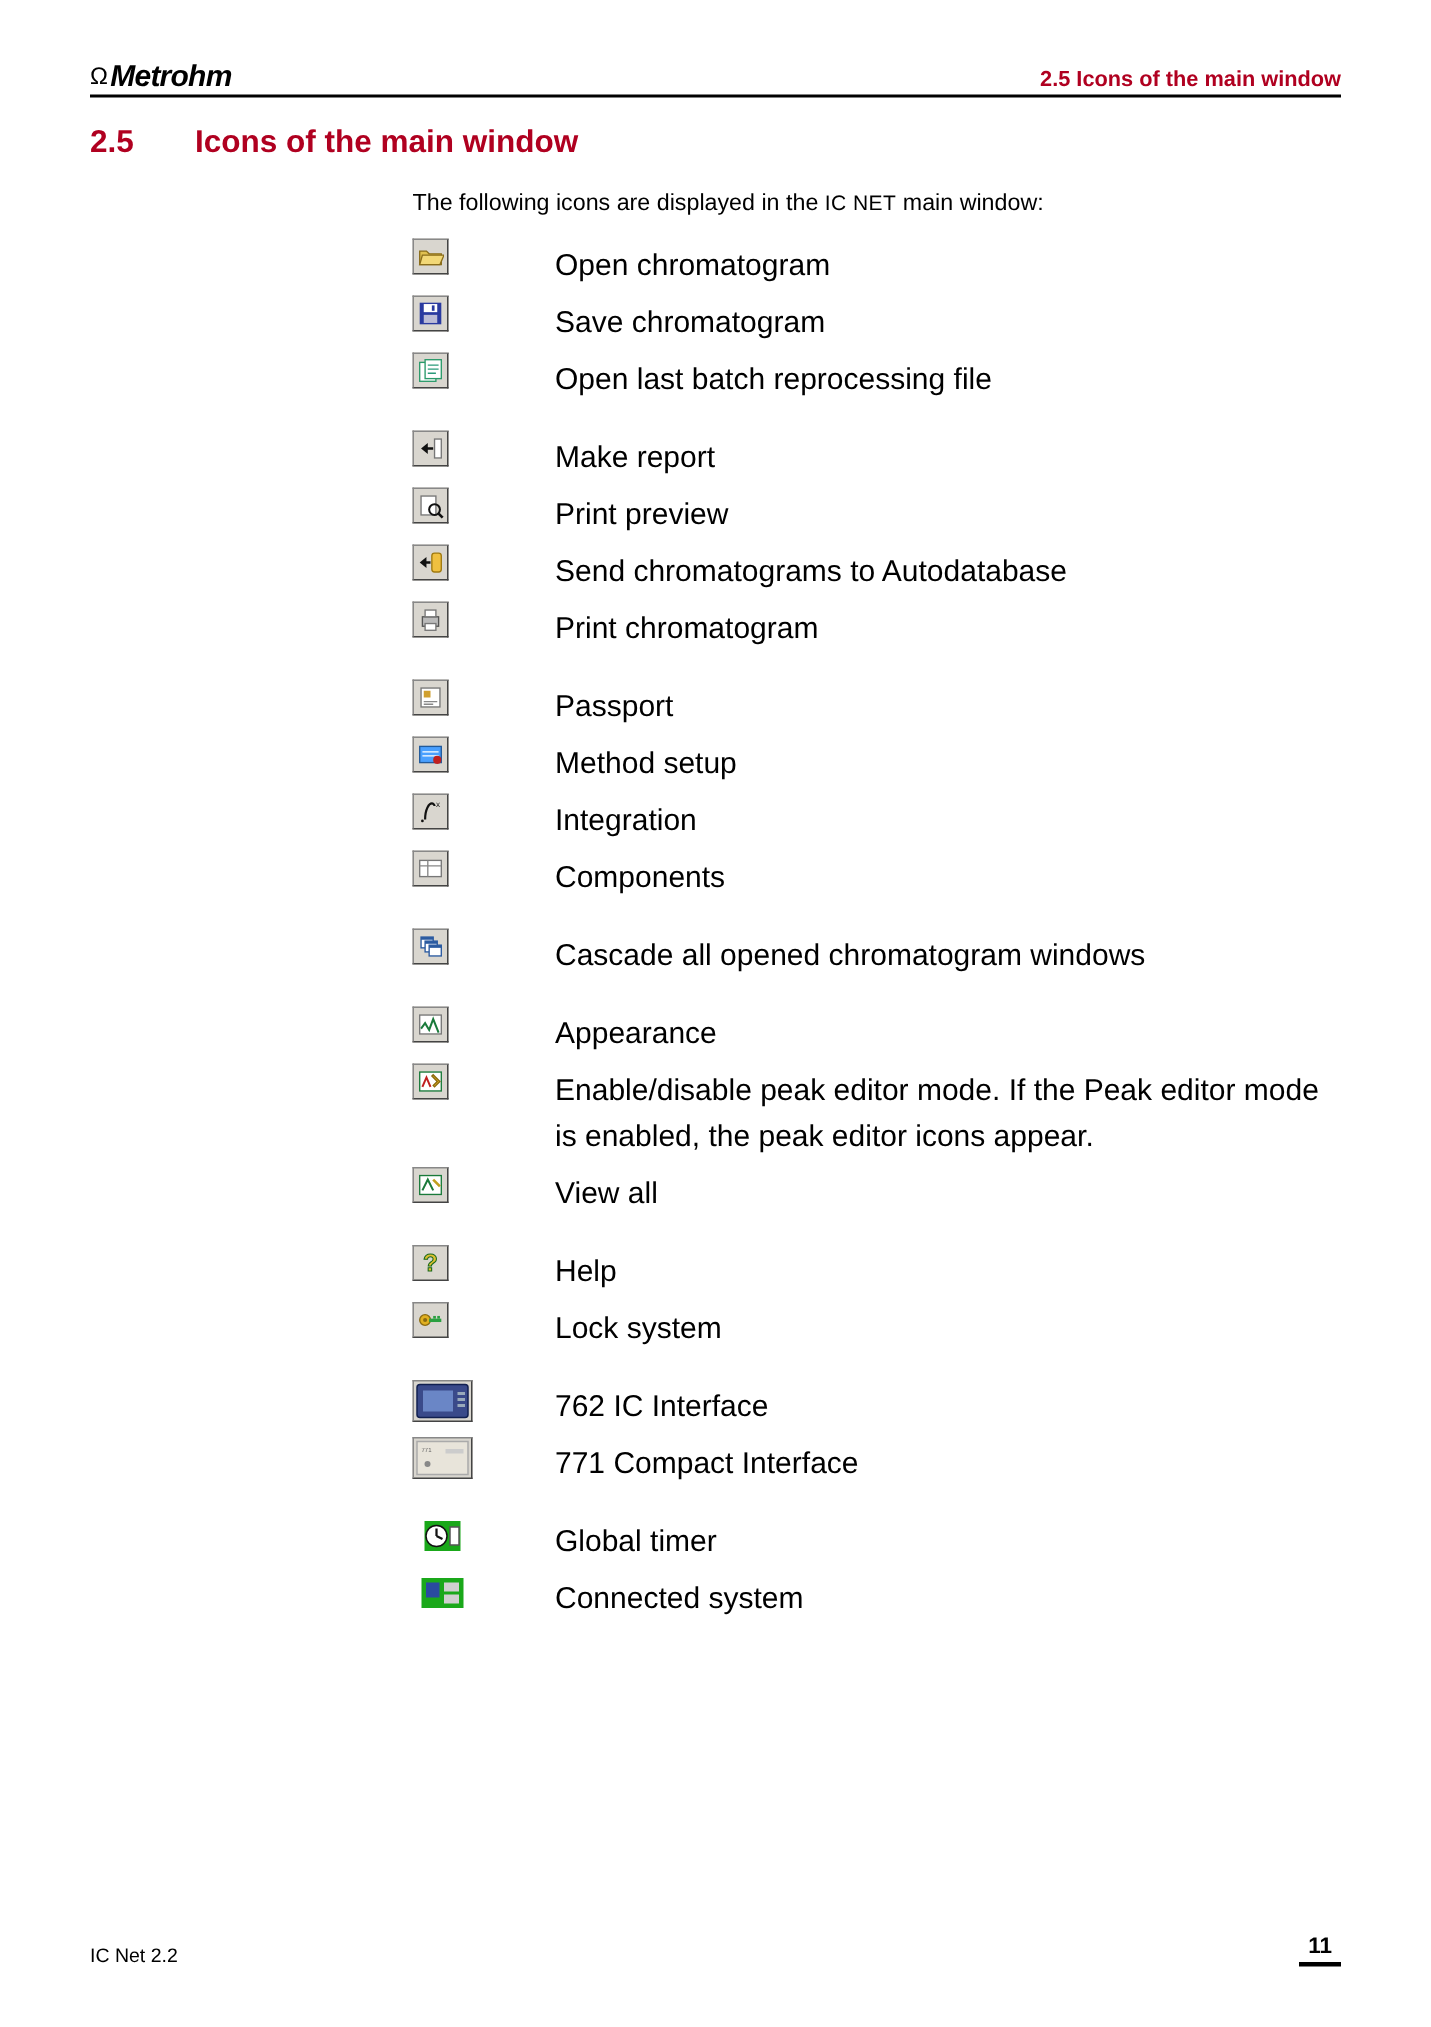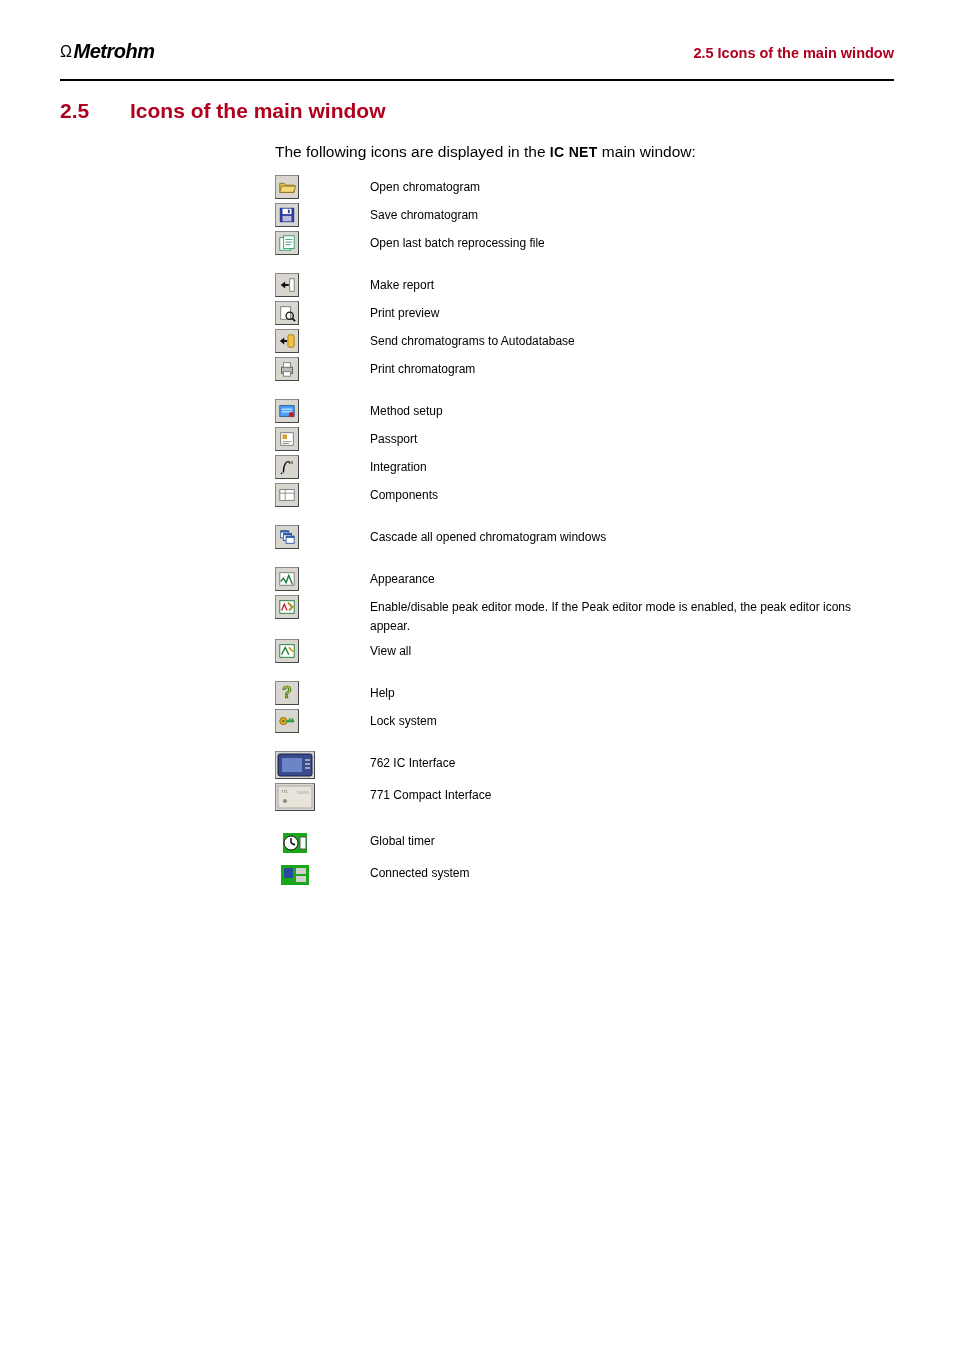--- a/index.html
+++ b/index.html
@@ -1,33 +1,33 @@
 <!DOCTYPE html>
 <html><head>
 <meta charset="utf-8">
 <style>
 html,body{margin:0;padding:0;background:#fff;font-family:Arial,Helvetica,sans-serif;color:#000}
 .page{width:954px;height:1351px;position:relative;box-sizing:border-box;padding:40px 60px 50px 60px}
-.hdr{display:flex;justify-content:space-between;align-items:baseline;border-bottom:2px solid #000;padding-bottom:16px;margin-bottom:18px}
+.hdr{display:flex;justify-content:space-between;align-items:baseline;border-bottom:2px solid #000;padding-bottom:0;margin-bottom:18px}
 .brand{font-family:"Arial Black",Arial,sans-serif;font-weight:900;font-style:italic;font-size:20px;letter-spacing:-.5px}
 .brand .ohm{font-style:normal;font-weight:400;font-size:16px;margin-right:2px;vertical-align:1px}
 .hdr-right{color:#b00020;font-weight:700;font-size:14.5px}
 h2.sec{color:#b00020;font-weight:900;font-size:21px;margin:8px 0 20px 0}
 h2.sec .num{display:inline-block;width:70px}
 .intro{margin-left:215px;font-size:15.5px;margin-bottom:14px}
-.intro b{font-weight:700;font-size:14px;letter-spacing:.3px}
+.intro b{font-weight:400;font-size:14px;letter-spacing:.3px}
 .iconlist{margin-left:215px}
 .grp{margin-bottom:18px}
 .row{display:flex;align-items:flex-start;margin-bottom:4px}
 .ico{width:95px;flex:0 0 95px;display:flex;align-items:flex-start}
 .ico .btn{width:24px;height:24px;border:1px solid #888;border-right-color:#444;border-bottom-color:#444;background:#d9d6cf;display:flex;align-items:center;justify-content:center;box-sizing:border-box}
 .ico .btn.big{width:40px;height:28px}
 .ico .btn.plain{border:none;background:none;width:40px;height:28px}
 .ico svg{display:block}
-.desc{font-size:12px;line-height:1.55;padding-top:3px}
+.desc{font-size:20px;line-height:1.55;padding-top:3px}
 .ftr{position:absolute;left:60px;right:60px;bottom:40px;display:flex;justify-content:space-between;align-items:flex-end;font-size:13px}
 .pg{border-bottom:3px solid #000;padding:0 6px 2px 6px;font-weight:700;font-size:15px}
 </style>
 </head>
 <body>
 
 <div class="page">
   <div class="hdr">
     <div class="brand"><span class="ohm">Ω</span><span>Metrohm</span></div>
     <div class="hdr-right">2.5  Icons of the main window</div>
@@ -126,39 +126,39 @@
             </div>
           </div>
           <div class="desc">Print chromatogram</div>
         </div>
       </div>
       <div class="grp">
         <div class="row">
           <div class="ico">
             <div class="btn">
               <svg width="18" height="18" viewBox="0 0 20 20">
+                <rect x="3" y="3" width="14" height="14" fill="#fff" stroke="#777"></rect>
+                <rect x="5" y="5" width="5" height="5" fill="#d0a030"></rect>
+                <path d="M5 13h10M5 15h7" stroke="#888"></path>
+              </svg>
+            </div>
+          </div>
+          <div class="desc">Passport</div>
+        </div>
+        <div class="row">
+          <div class="ico">
+            <div class="btn">
+              <svg width="18" height="18" viewBox="0 0 20 20">
                 <rect x="2" y="4" width="16" height="12" fill="#4aa0ff" stroke="#225a9a"></rect>
                 <path d="M4 8h12M4 11h12" stroke="#fff"></path>
                 <circle cx="15" cy="14" r="3" fill="#c02020"></circle>
               </svg>
             </div>
           </div>
           <div class="desc">Method setup</div>
-        </div>
-        <div class="row">
-          <div class="ico">
-            <div class="btn">
-              <svg width="18" height="18" viewBox="0 0 20 20">
-                <rect x="3" y="3" width="14" height="14" fill="#fff" stroke="#777"></rect>
-                <rect x="5" y="5" width="5" height="5" fill="#d0a030"></rect>
-                <path d="M5 13h10M5 15h7" stroke="#888"></path>
-              </svg>
-            </div>
-          </div>
-          <div class="desc">Passport</div>
         </div>
         <div class="row">
           <div class="ico">
             <div class="btn">
               <svg width="18" height="18" viewBox="0 0 20 20">
                 <path d="M6 16c0-8 3-12 5-12 1 0 2 1 2 2" fill="none" stroke="#111" stroke-width="1.6"></path>
                 <text x="14" y="7" font-size="6" fill="#111">x</text>
                 <circle cx="4" cy="17" r="1" fill="#111"></circle>
               </svg>
             </div>
@@ -309,13 +309,17 @@
                 <rect x="16" y="4" width="10" height="6" fill="#d0d0d0"></rect>
                 <rect x="16" y="12" width="10" height="6" fill="#d0d0d0"></rect>
               </svg>
             </div>
           </div>
           <div class="desc">Connected system</div>
         </div>
       </div>
     </div>
 
+  <div class="ftr">
+    <span>IC Net 2.2</span>
+    <span class="pg">11</span>
+  </div>
 </div>
 
 </body></html>

